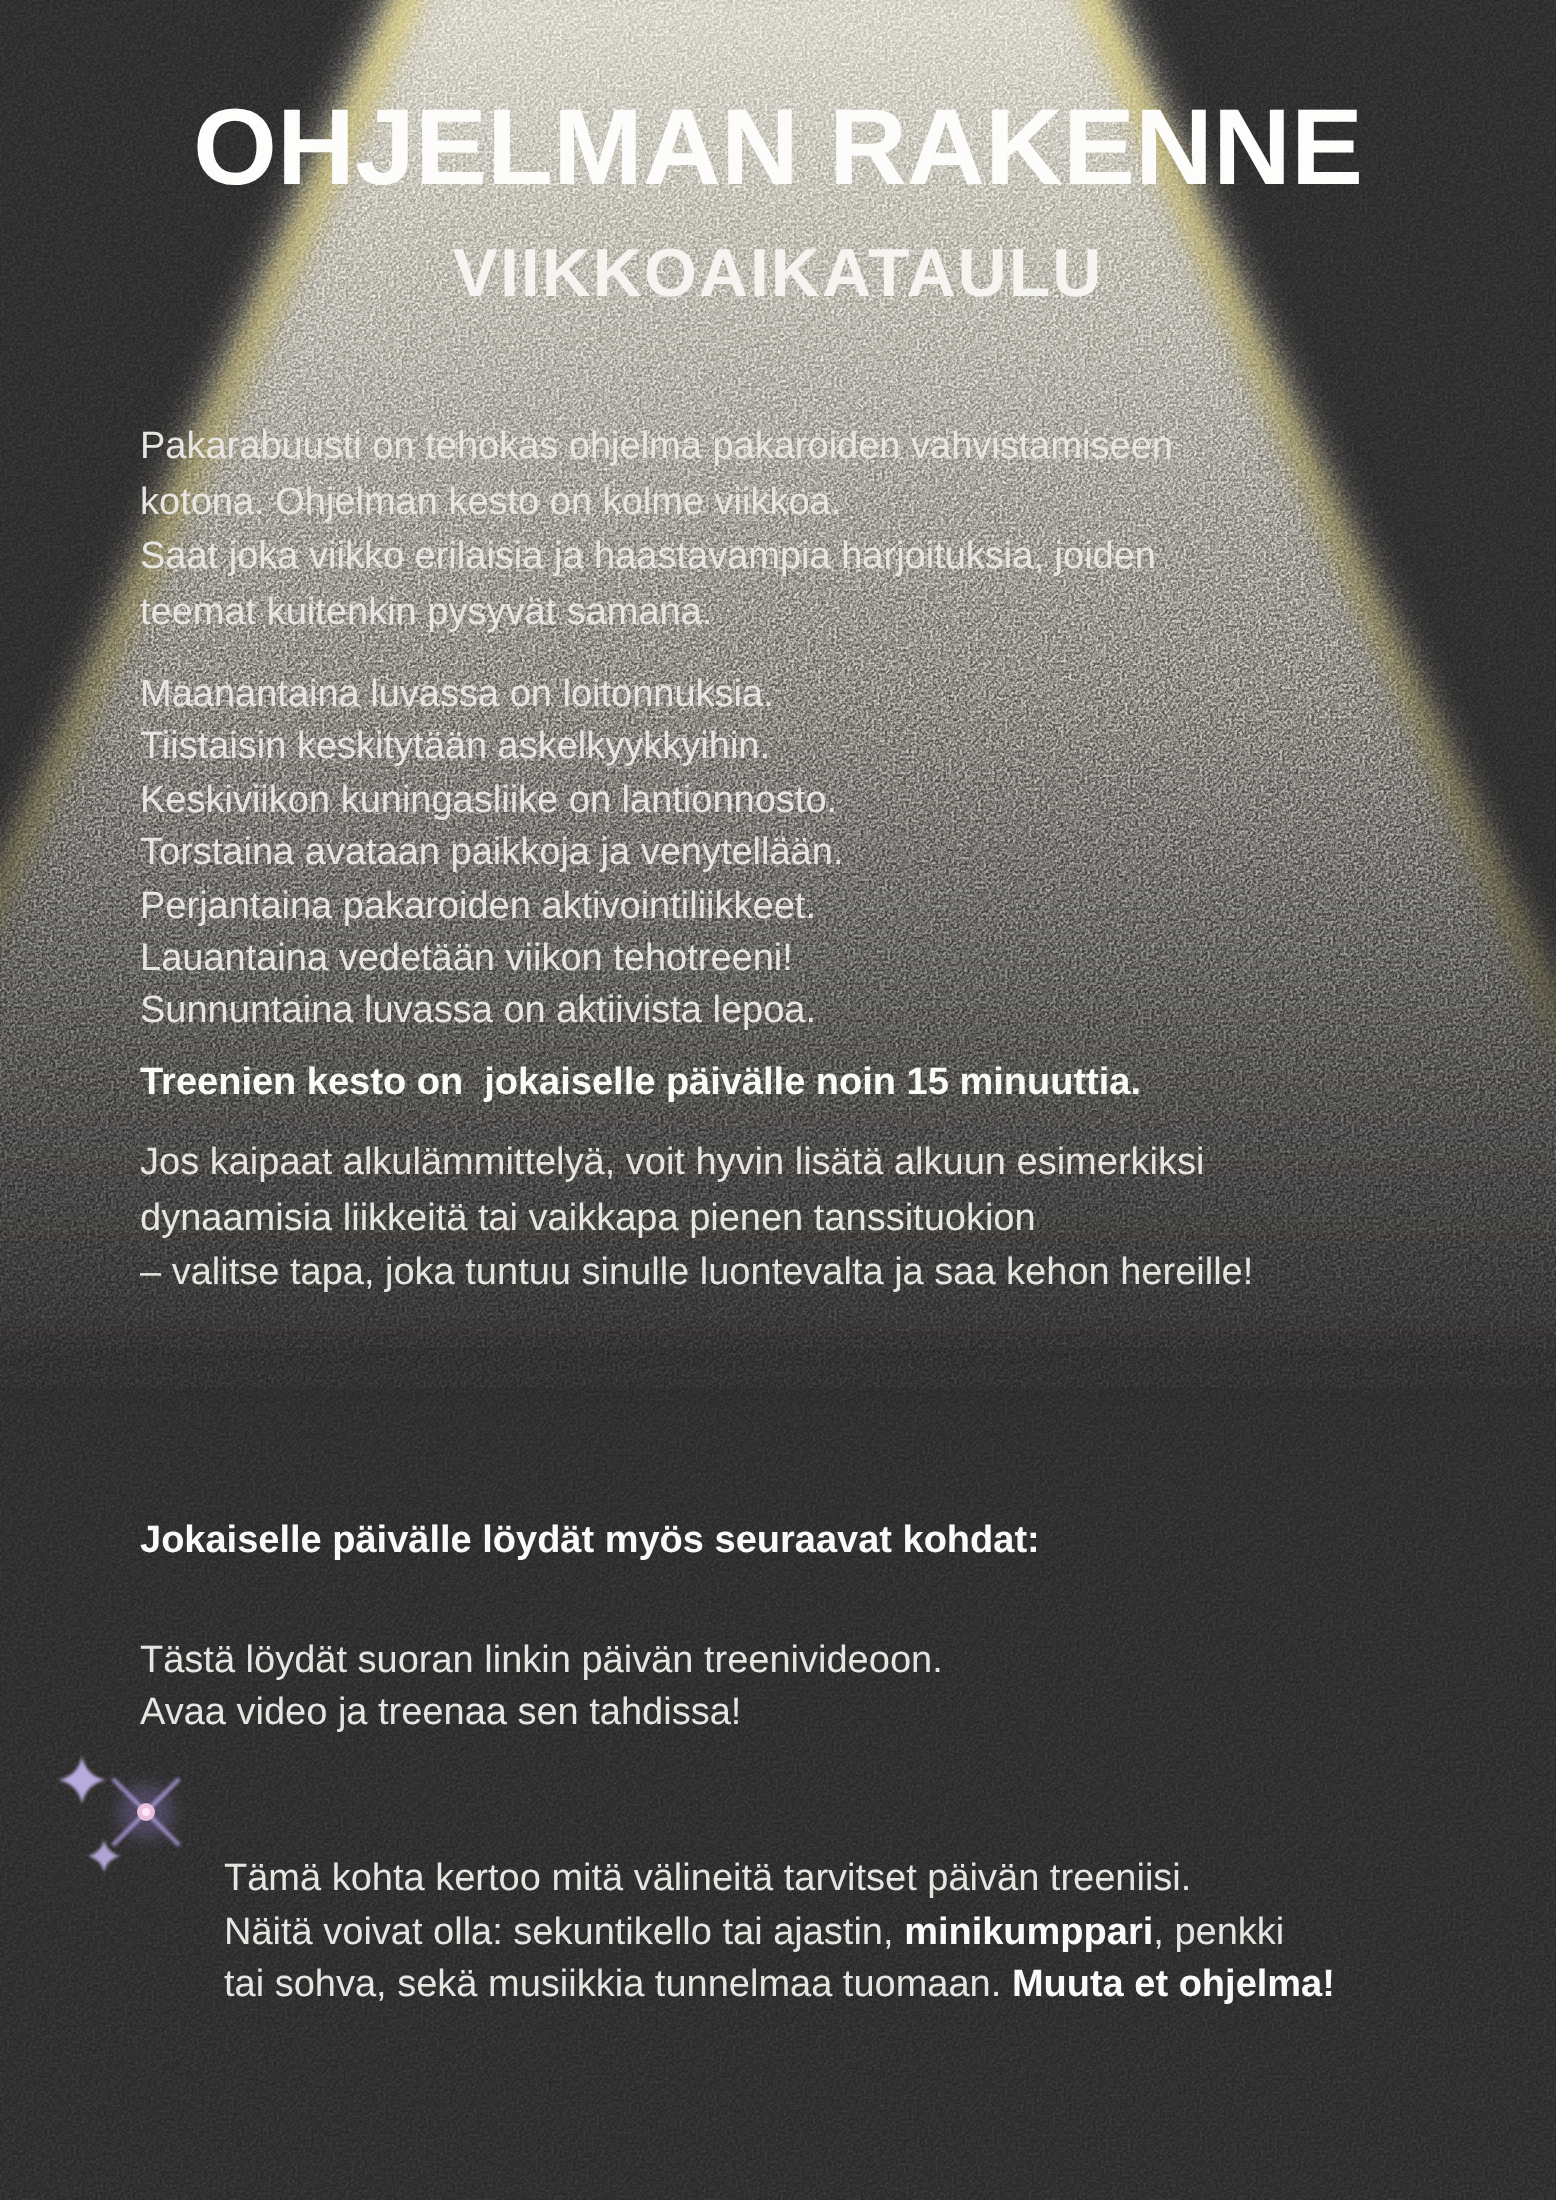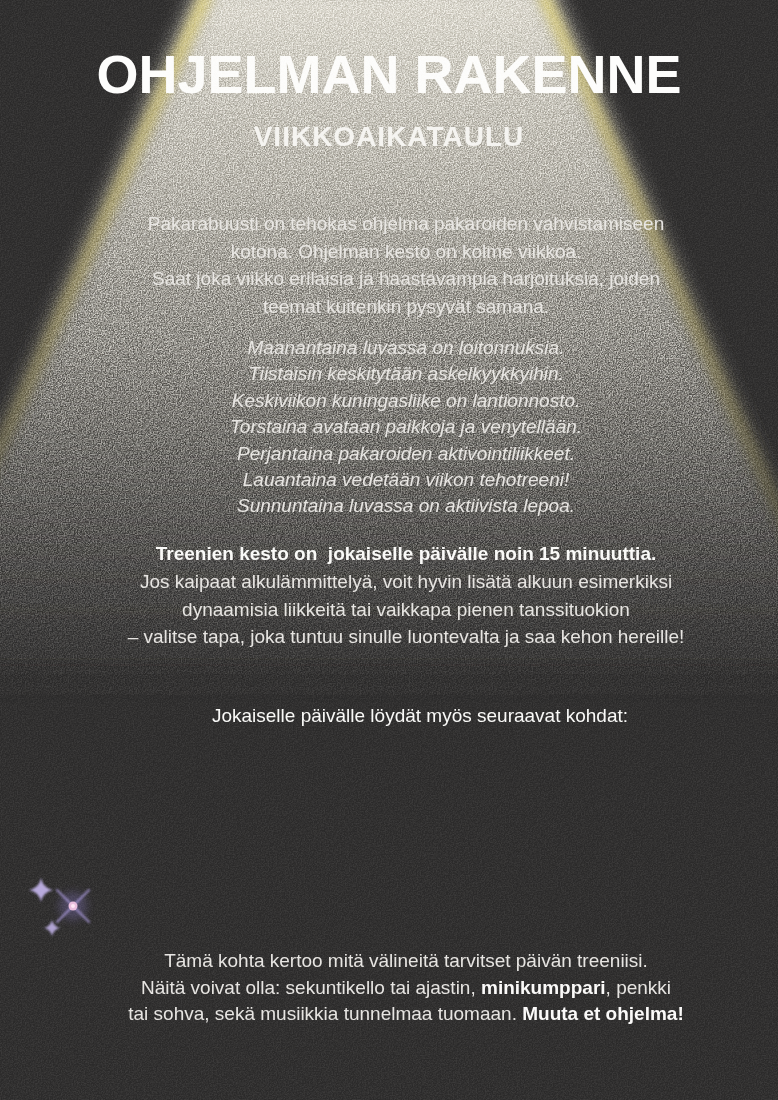--- a/index.html
+++ b/index.html
@@ -5,47 +5,47 @@
   html,body{margin:0;padding:0;background:#1d1c1c;}
   .poster{
     position:relative;width:778px;height:1100px;overflow:hidden;
     background:#15803d;font-family:"Liberation Sans",sans-serif;
   }
   svg.bg{position:absolute;left:0;top:0;z-index:1;display:block;}
   svg.sparkle{position:absolute;left:20px;top:840px;z-index:2;display:block;}
   .content{position:absolute;inset:0;z-index:3;color:#e7e5e2;}
   svg.grain-top{position:absolute;left:0;top:0;z-index:5;pointer-events:none;display:block;}
 
-  .blk{position:absolute;left:70px;right:36px;font-size:19px;line-height:27.5px;white-space:pre-wrap;text-align:center;}
+  .blk{position:absolute;left:70px;right:36px;font-size:19px;line-height:27.5px;white-space:pre-wrap;}
   .title{
     position:absolute;left:0;right:0;top:46px;text-align:center;
     font-size:54px;line-height:57px;font-weight:bold;letter-spacing:0px;
     color:#fdfdfc;white-space:nowrap;
   }
   .subtitle{
     position:absolute;left:0;right:0;top:119px;text-align:center;
-    font-size:28px;line-height:36px;font-weight:bold;letter-spacing:1px;
+    font-size:34px;line-height:36px;font-weight:bold;letter-spacing:1px;
     color:#f5f4f1;white-space:nowrap;
   }
   .intro{top:210px;}
   .week{top:335px;line-height:26.4px;}
-  .week .wline{white-space:pre;font-style:italic;}
-  .duration{top:540px;font-weight:bold;color:#fafaf8;line-height:27px;}
+  .week .wline{white-space:pre;}
+  .duration{top:528px;font-weight:bold;color:#fafaf8;line-height:27px;}
   .warmup{top:568px;}
-  .daily-heading{top:702px;font-weight:normal;color:#fafaf8;margin-left:28px;}
+  .daily-heading{top:757px;font-weight:bold;color:#fafaf8;}
   .video-head{position:absolute;left:70px;top:782px;line-height:30px;white-space:nowrap;}
   .video-head .bullet{
     display:inline-block;width:21px;font-size:24px;color:#f2c9e0;vertical-align:top;
   }
   .pink-title{
     font-size:25px;font-weight:bold;color:#f2c9e0;letter-spacing:0.4px;
   }
   .video-text{top:818px;line-height:25.5px;}
   .equip-head{position:absolute;left:86px;top:891px;line-height:30px;white-space:nowrap;}
-  .equip-text{top:948px;line-height:26.5px;white-space:normal;}
+  .equip-text{top:927px;line-height:26.5px;white-space:normal;margin-left:42px;}
   .equip-text b{font-weight:bold;color:#fbfaf9;}
 </style>
 </head>
 <body>
 
 <div class="poster">
 
   <svg class="bg" width="778" height="1100" viewBox="0 0 778 1100">
     <defs>
       <filter id="f-grain" x="-5%" y="-5%" width="110%" height="110%">
@@ -135,20 +135,22 @@
 
     <div class="blk duration">Treenien kesto on  jokaiselle päivälle noin 15 minuuttia.</div>
 
     <div class="blk warmup">Jos kaipaat alkulämmittelyä, voit hyvin lisätä alkuun esimerkiksi
 dynaamisia liikkeitä tai vaikkapa pienen tanssituokion
 – valitse tapa, joka tuntuu sinulle luontevalta ja saa kehon hereille!</div>
 
     <div class="blk daily-heading">Jokaiselle päivälle löydät myös seuraavat kohdat:</div>
 
 
+    <div class="blk video-text">Tästä löydät suoran linkin päivän treenivideoon.
+Avaa video ja treenaa sen tahdissa!</div>
 
 
     <div class="blk equip-text">
       <span>Tämä kohta kertoo mitä välineitä tarvitset päivän treeniisi.</span><br>
       <span>Näitä voivat olla: sekuntikello tai ajastin, </span><b>minikumppari</b><span>, penkki</span><br>
       <span>tai sohva, sekä musiikkia tunnelmaa tuomaan. </span><b>Muuta et ohjelma!</b>
     </div>
 
   </div>
 

